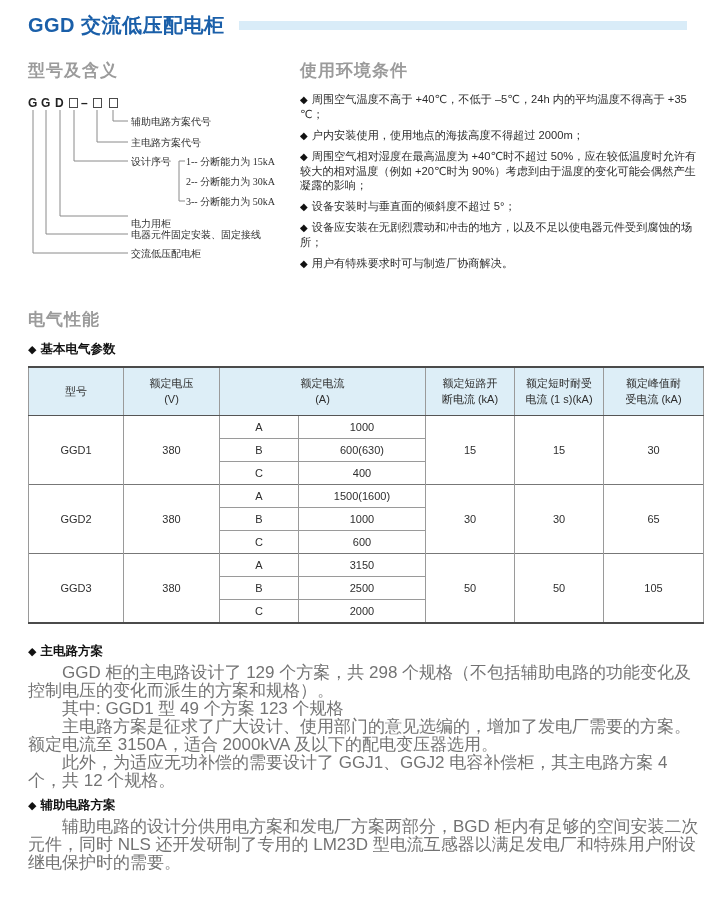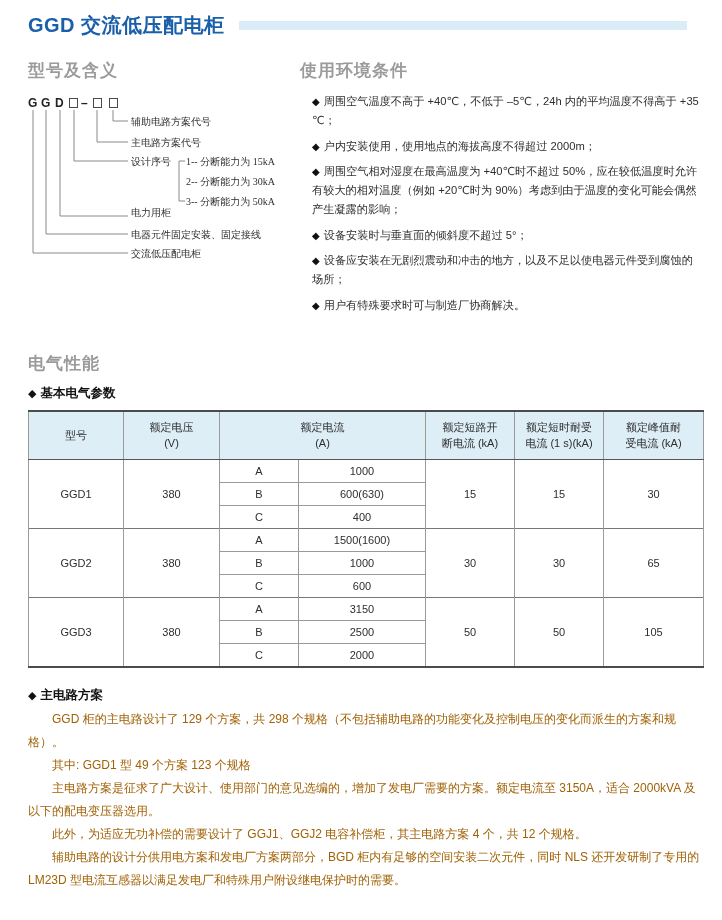--- a/index.html
+++ b/index.html
@@ -46,21 +46,21 @@
   }
   .code-sep { position:absolute; top:0; font-size:12px; font-weight:600; color:#222; line-height:14px; }
   .connector-svg { position:absolute; left:0; top:0; }
   .diag-label {
     position:absolute; font-size:10px; line-height:13px;
     color:#2f2f2f; white-space:nowrap;font-family:Liberation Serif, serif;
   }
 
   
   .env-list { margin-top:10px; }
-  .bullet-p { font-size:11.2px; line-height:19px; margin-bottom:6.5px; color:#2e2e2e;margin-left:12px; }
+  .bullet-p { font-size:11.2px; line-height:14px; margin-bottom:6.5px; color:#2e2e2e; }
   .diamond { font-size:10px; margin-right:4px; color:#111; }
 
   
   .elec-heading { margin-top:32px; }
   .subsec-heading {
     font-size:12.5px; font-weight:bold; color:#111;
     line-height:17px; margin-top:10px;
   }
   .subsec-heading .diamond { font-size:11px; }
 
@@ -80,21 +80,21 @@
     white-space:pre-line; border-bottom:1px solid #555;
   }
   table.params td { height:22px; line-height:22px; }
   table.params tbody { border-top:1px solid #777; }
   table.params td.sub { border-top:1px solid #9a9a9a; }
 
   
   .text-section .subsec-heading { margin-bottom:4px; }
   .sec-main .subsec-heading { margin-top:19px; }
   .sec-aux .subsec-heading { margin-top:7px; }
-  .para { font-size:12px; line-height:23px; color:#a16207; }
+  .para { font-size:17px; line-height:18px; color:#737373; }
   .indent { text-indent:2em; }
   .indent-deep { padding-left:57px; }
 </style>
 </head>
 <body>
 
 <div class="page">
 
   <header class="page-header">
     <h1 class="title">GGD 交流低压配电柜</h1>
@@ -126,21 +126,21 @@
         <span class="code-sep" style="left:53px;">–</span>
         <span class="code-box" style="left:64.5px;"></span>
         <span class="code-box" style="left:80.5px;"></span>
 
         <div class="diag-label" style="left:103px; top:19px;">辅助电路方案代号</div>
         <div class="diag-label" style="left:103px; top:40px;">主电路方案代号</div>
         <div class="diag-label" style="left:103px; top:59px;">设计序号</div>
         <div class="diag-label" style="left:158px; top:59px;">1-- 分断能力为 15kA</div>
         <div class="diag-label" style="left:158px; top:79px;">2-- 分断能力为 30kA</div>
         <div class="diag-label" style="left:158px; top:99px;">3-- 分断能力为 50kA</div>
-        <div class="diag-label" style="left:103px; top:110px;">电力用柜</div>
+        <div class="diag-label" style="left:103px; top:121px;">电力用柜</div>
         <div class="diag-label" style="left:103px; top:132px;">电器元件固定安装、固定接线</div>
         <div class="diag-label" style="left:103px; top:151px;">交流低压配电柜</div>
       </div>
     </section>
 
     <section class="col-right">
       <h2 class="sec-heading">使用环境条件</h2>
       <div class="env-list">
         <p class="bullet-p"><span class="diamond">◆</span><span>周围空气温度不高于 +40℃，不低于 –5℃，24h 内的平均温度不得高于 +35 ℃；</span></p>
         <p class="bullet-p"><span class="diamond">◆</span><span>户内安装使用，使用地点的海拔高度不得超过 2000m；</span></p>
@@ -246,16 +246,17 @@
 
   <section class="text-section sec-main">
     <h3 class="subsec-heading"><span class="diamond">◆</span><span>主电路方案</span></h3>
     <p class="para indent">GGD 柜的主电路设计了 129 个方案，共 298 个规格（不包括辅助电路的功能变化及控制电压的变化而派生的方案和规格）。</p>
     <p class="para indent">其中: GGD1 型 49 个方案 123 个规格</p>
     <p class="para indent">主电路方案是征求了广大设计、使用部门的意见选编的，增加了发电厂需要的方案。额定电流至 3150A，适合 2000kVA 及以下的配电变压器选用。</p>
     <p class="para indent">此外，为适应无功补偿的需要设计了 GGJ1、GGJ2 电容补偿柜，其主电路方案 4 个，共 12 个规格。</p>
   </section>
 
   <section class="text-section sec-aux">
+    <h3 class="subsec-heading"><span class="diamond">◆</span><span>辅助电路方案</span></h3>
     <p class="para indent">辅助电路的设计分供用电方案和发电厂方案两部分，BGD 柜内有足够的空间安装二次元件，同时 NLS 还开发研制了专用的 LM23D 型电流互感器以满足发电厂和特殊用户附设继电保护时的需要。</p>
   </section>
 
 </div>
 
 </body></html>

